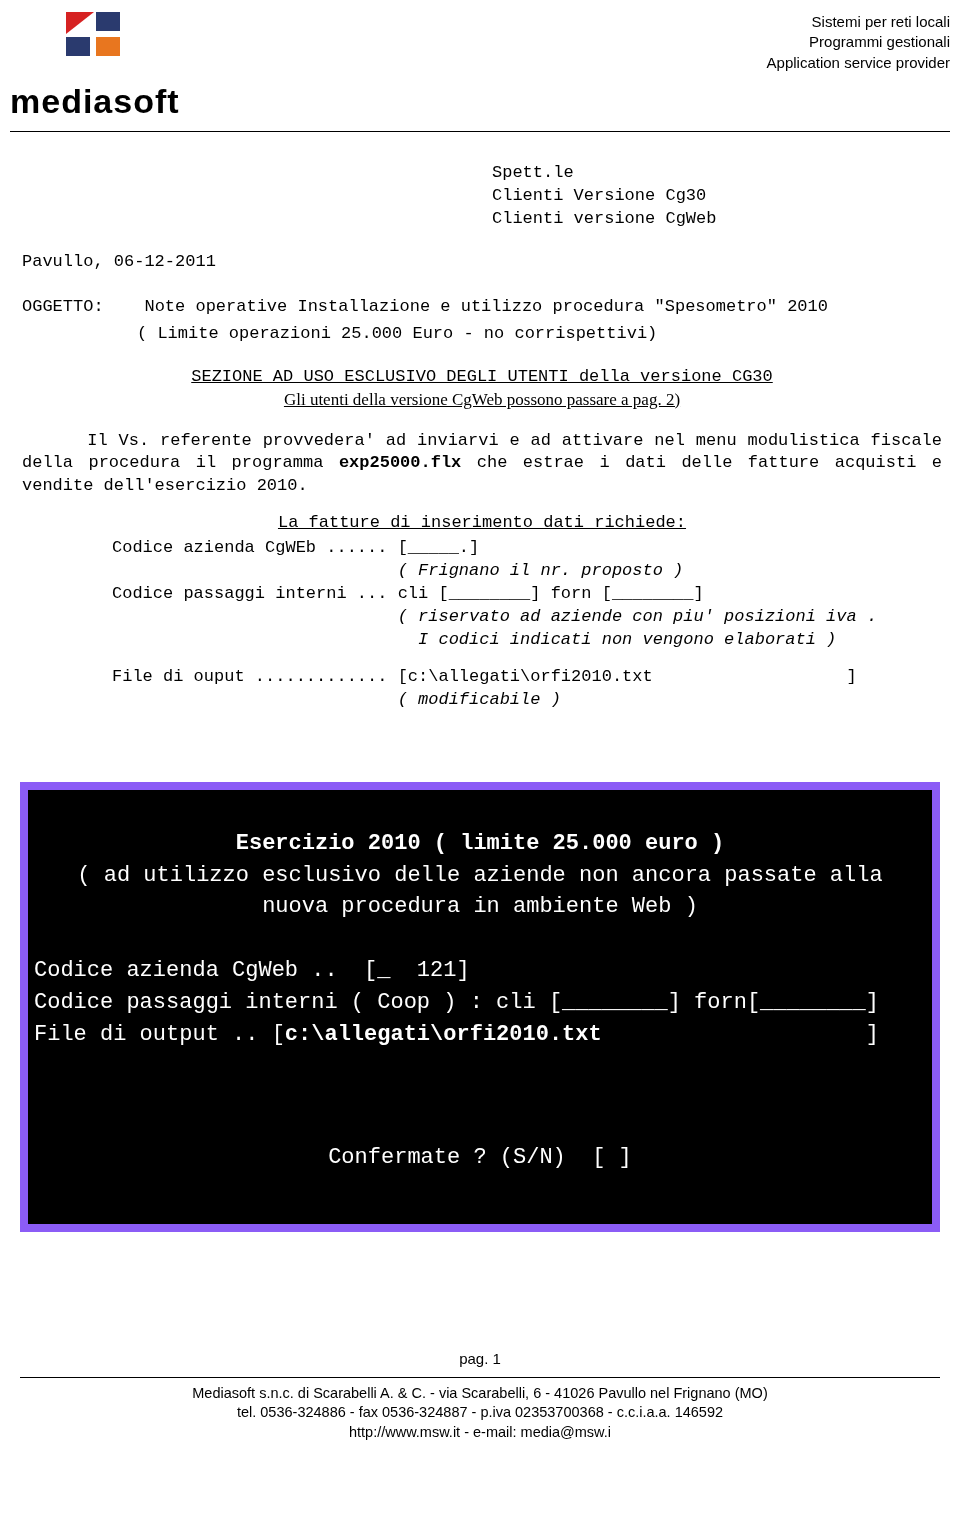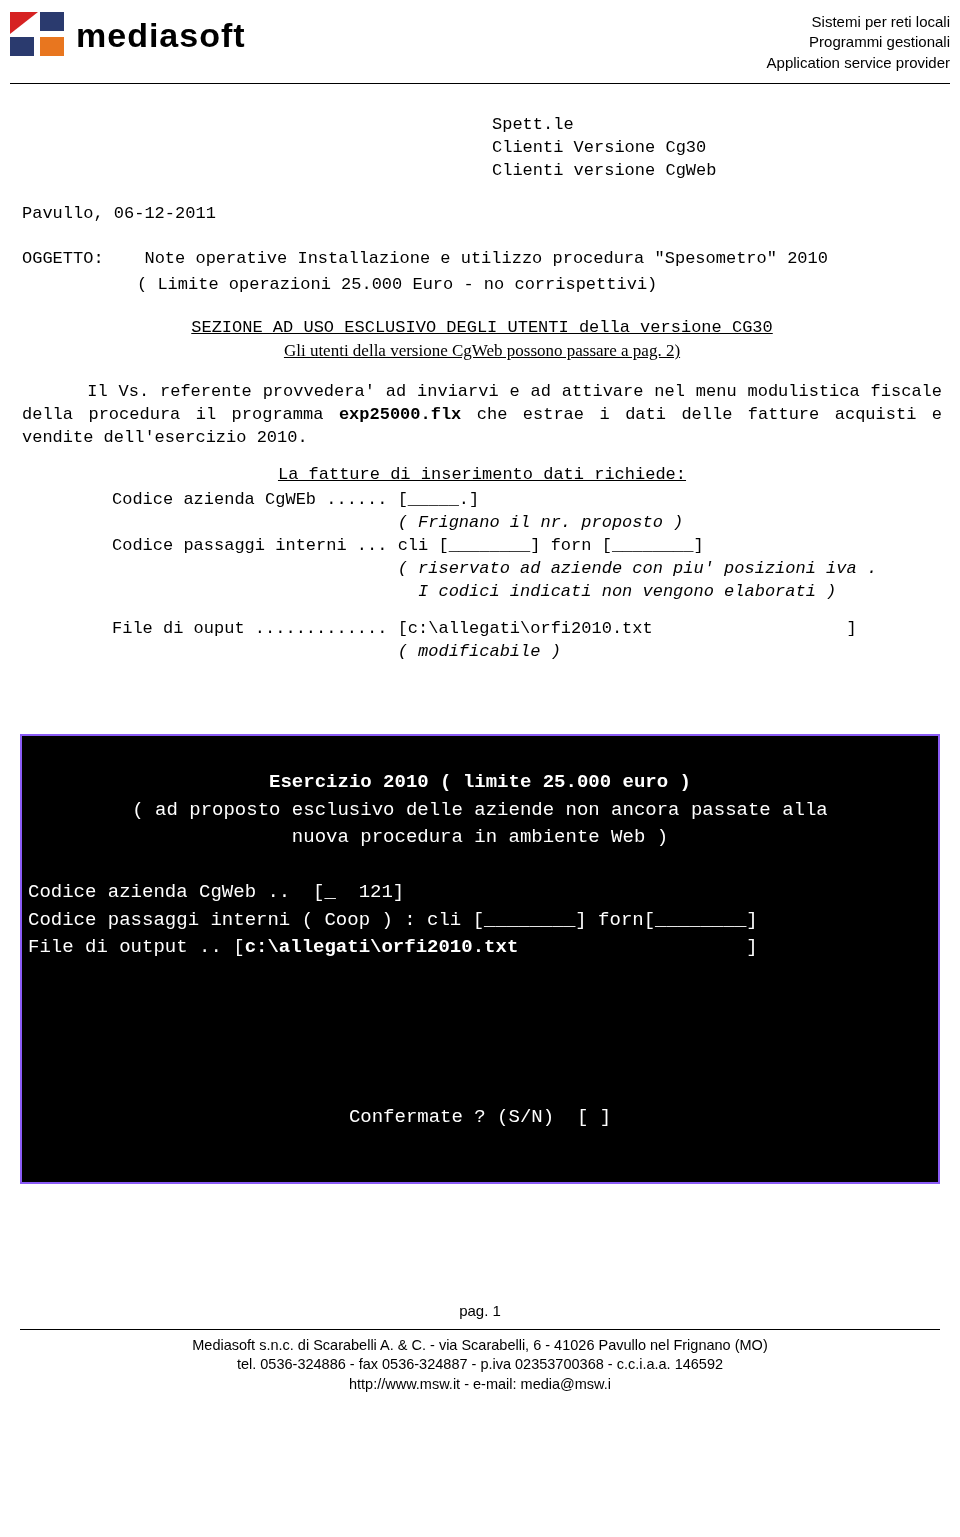--- a/index.html
+++ b/index.html
@@ -18,21 +18,22 @@
   }
   .header {
     display: flex;
     justify-content: space-between;
     align-items: flex-start;
     padding: 0 0 6px 0;
   }
   .brand {
     display: flex;
     align-items: center;
-    gap: 8px;
+    gap: 24px;
+    flex-direction: column;
   }
   .logo {
     width: 58px;
     height: 46px;
     position: relative;
   }
   .logo .red-tri {
     position:absolute;top:0;left:0;
     width:0;height:0;
     border-left:28px solid #d62222;
@@ -94,24 +95,24 @@
     text-decoration: underline;
     margin-bottom: 2px;
   }
   .mono-line { white-space: pre; }
   .italic { font-style: italic; }
   .indent-form { margin-left: 90px; }
   .terminal {
     background: #000;
     color: #fff;
     font-family: "Courier New", Courier, monospace;
-    font-size: 19px;
+    font-size: 22px;
     line-height: 1.45;
     margin: 70px 10px 0 10px;
-    border: 2px solid #8b5cf6;
+    border: 8px solid #8b5cf6;
     padding: 6px 6px 6px 6px;
     min-height: 450px;
     white-space: pre;
     position: relative;
     box-sizing: border-box;
   }
   .terminal .center { text-align: center; display:block; }
   .terminal .bold   { font-weight: bold; }
   .terminal .confirm {
     position: absolute;
@@ -192,21 +193,21 @@
       <div class="mono-line italic">                            ( riservato ad aziende con piu' posizioni iva .</div>
       <div class="mono-line italic">                              I codici indicati non vengono elaborati )</div>
       <div style="height:14px"></div>
       <div class="mono-line">File di ouput ............. [c:\allegati\orfi2010.txt                   ]</div>
       <div class="mono-line italic">                            ( modificabile )</div>
     </div>
 
   </div>
 
   <div class="terminal">
-<span class="center bold">Esercizio 2010 ( limite 25.000 euro )</span><span class="center">( ad proposto esclusivo delle aziende non ancora passate alla</span><span class="center">nuova procedura in ambiente Web )</span>
+<span class="center bold">Esercizio 2010 ( limite 25.000 euro )</span><span class="center">( ad utilizzo esclusivo delle aziende non ancora passate alla</span><span class="center">nuova procedura in ambiente Web )</span>
 <span>Codice azienda CgWeb ..  [_  121]</span>
 <span>Codice passaggi interni ( Coop ) : cli [________] forn[________]</span>
 <span>File di output .. [<span class="bold">c:\allegati\orfi2010.txt</span>                    ]</span>
 <div class="confirm">Confermate ? (S/N)  [ ]</div>
   </div>
 
   <div class="page-num">pag. 1</div>
 
   <hr class="footer-sep">
   <div class="footer">

